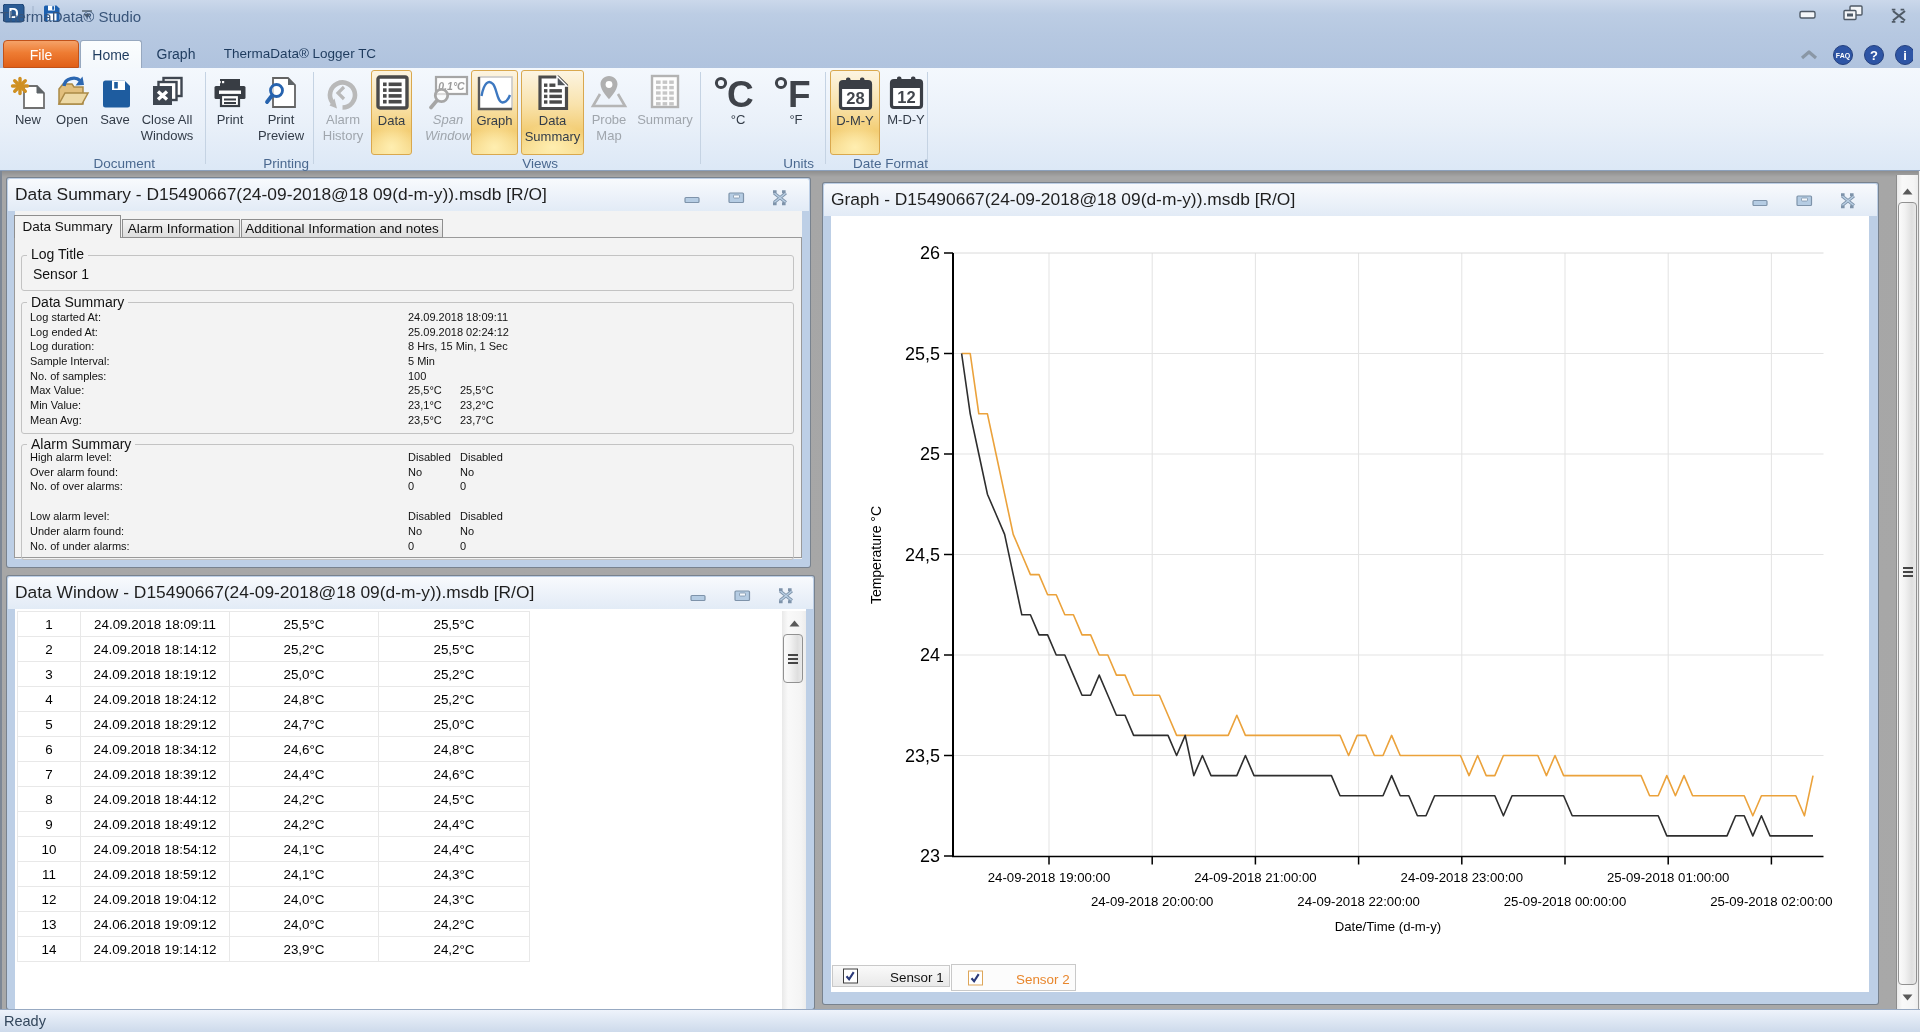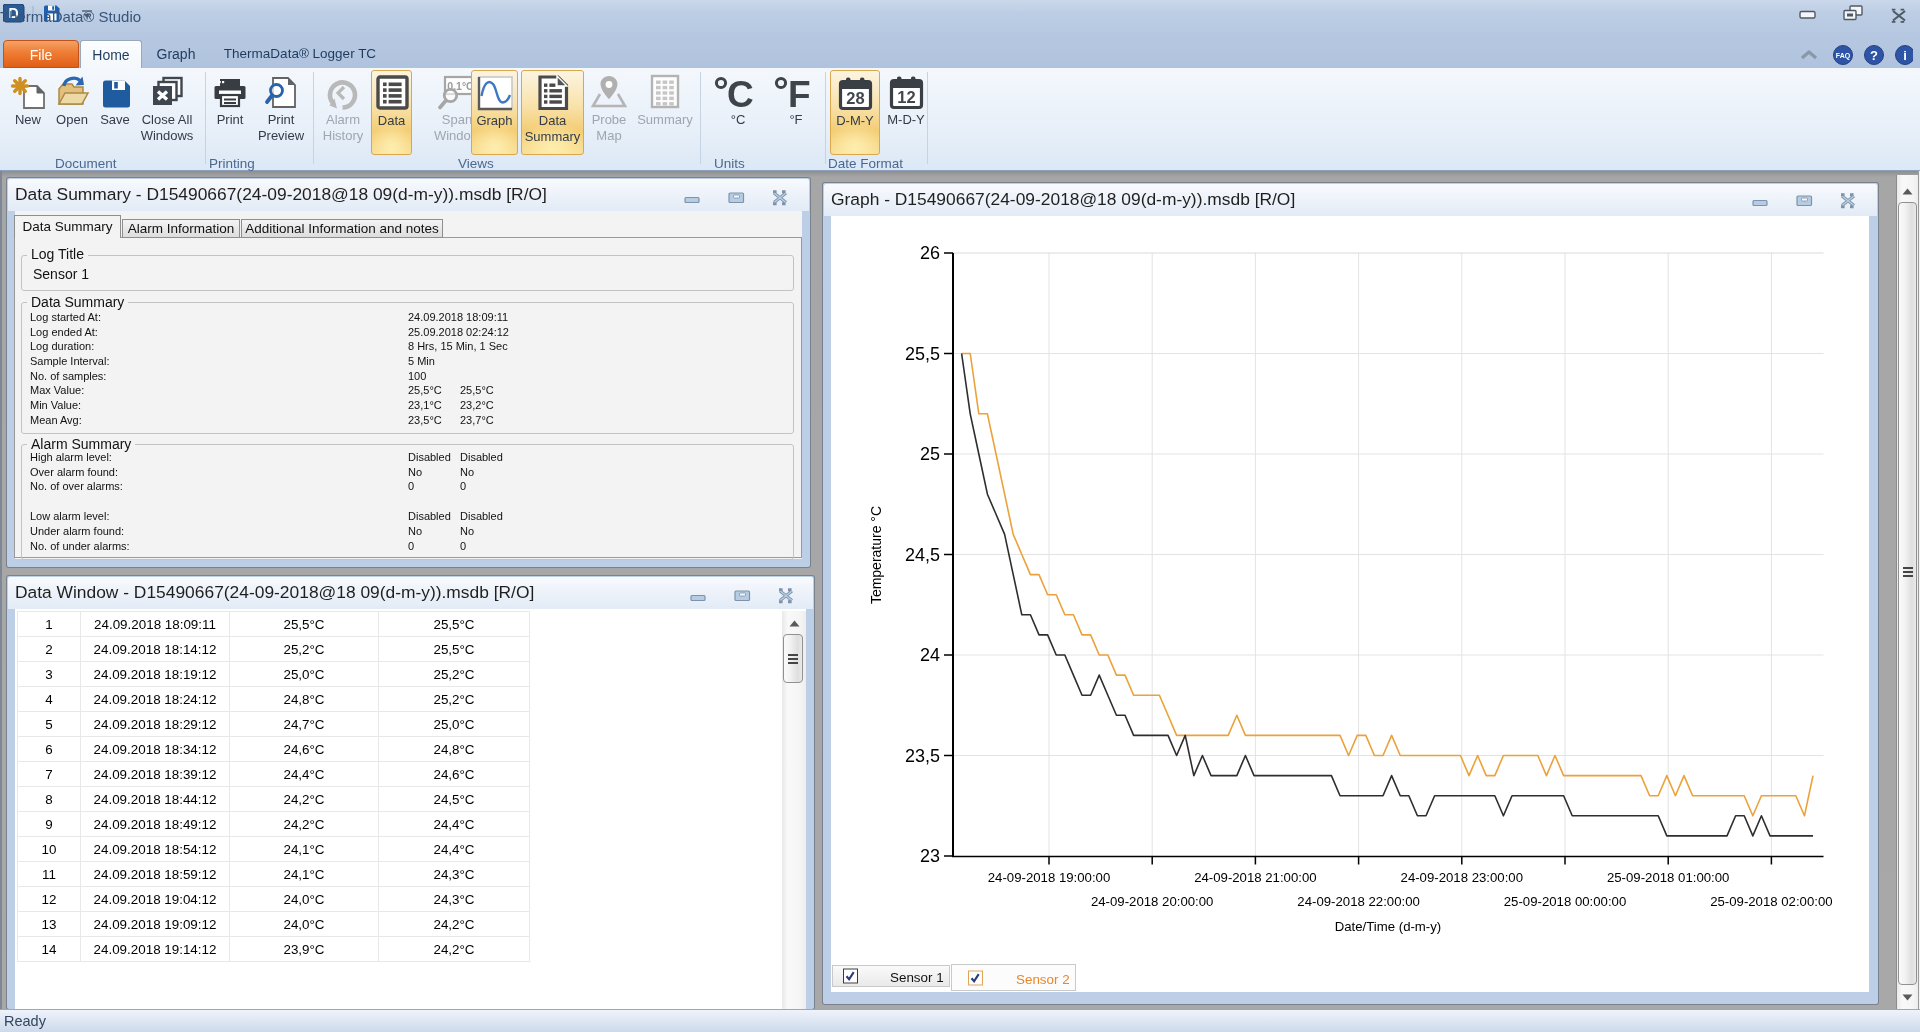--- a/index.html
+++ b/index.html
@@ -3,21 +3,21 @@
 html,body{width:1920px;height:1032px;overflow:hidden;font-family:"Liberation Sans",sans-serif;position:relative}
 .abs{position:absolute}
 #titlebar{position:absolute;left:0;top:0;width:1920px;height:35px;background:linear-gradient(180deg,#cbd8eb,#bccde4 40%,#b6c8e1)}
 #apptitle{position:absolute;left:0;right:32px;top:8px;font-size:15px;color:#39557a}
 #tabrow{position:absolute;left:0;top:35px;width:1920px;height:33px;background:linear-gradient(180deg,#b6c8e1,#b0c3de)}
 #ribbon{position:absolute;left:0;top:68px;width:1920px;height:103px;background:linear-gradient(180deg,#f4f8fd,#e9f0f9 55%,#dce8f6);border-bottom:1px solid #8ba0bc}
 .rtab{position:absolute;top:5px;height:28px;line-height:28px;text-align:center;font-size:14px;color:#1e3b5e}
 #tfile{left:3px;width:76px;background:linear-gradient(180deg,#f5a268,#ee7c33 45%,#e05f17);color:#fff;border:1px solid #c1521a;border-radius:4px 4px 0 0}
 #thome{left:80px;width:62px;background:linear-gradient(180deg,#fbfdfe,#f4f8fc);border:1px solid #97a8bf;border-bottom:0;border-radius:3px 3px 0 0}
 .rsep{position:absolute;top:4px;height:92px;width:1px;background:#c5d3e3}
-.glab{position:absolute;top:88px;text-align:left;font-size:13.5px;color:#4a688f}
+.glab{position:absolute;top:88px;text-align:right;font-size:13.5px;color:#4a688f}
 .rbtn{position:absolute;top:2px;height:85px;border-radius:3px;text-align:center}
 .rbtn.sel{background:radial-gradient(ellipse 60% 30% at 50% 92%,#ffeeb0 0%,rgba(255,238,176,0) 100%),linear-gradient(180deg,#fcf4e2 0%,#f9e3ad 40%,#f3cd74 72%,#f7dd93 100%);border:1px solid #d9a84e}
 .ric{height:36px;margin-top:4px;display:flex;align-items:flex-end;justify-content:center}
 .rlab{font-size:13px;line-height:15.5px;color:#333c48;margin-top:2px}
 .dis .rlab{color:#a0a6ad}
 #mdi{position:absolute;left:0;top:171px;width:1920px;height:838px;background:linear-gradient(180deg,#8e8e8e 0,#a6a6a6 6px,#a8a8a8);border-left:2px solid #7d8795}
 .winf{position:absolute;background:#bdcfe6;box-shadow:0 0 0 1px #78828e;border-radius:2px}
 .wtitle{position:absolute;background:linear-gradient(180deg,#f8fafd,#eef3fa 45%,#e2ebf6);border-radius:2px 2px 0 0;font-size:17.4px;color:#1f1f1f}
 .wtitle span{position:absolute;left:7px;top:5px;white-space:nowrap}
 .stab{position:absolute;background:linear-gradient(180deg,#f4f4f4,#dddddd);border:1px solid #8e8e8e;text-align:center;font-size:13.5px;color:#111;white-space:nowrap}
@@ -185,21 +185,21 @@
             <rect x="14.6" y="13.3" width="13" height="3.6"></rect>
             <rect x="9" y="19.1" width="3.6" height="3.6"></rect>
             <rect x="14.6" y="19.1" width="13" height="3.6"></rect>
             <rect x="9" y="24.9" width="3.6" height="3.6"></rect>
             <rect x="14.6" y="24.9" width="13" height="3.6"></rect>
           </g>
         </svg>
       </div>
       <div class="rlab">Data</div>
     </div>
-    <div class="rbtn dis" style="left:426px;width:62px;">
+    <div class="rbtn dis" style="left:417px;width:62px;font-style:italic;">
       <div class="ric">
         <svg width="42" height="36" viewBox="0 0 42 36">
           <rect x="9" y="3" width="31" height="17" fill="#fdfdfd" stroke="#a6a6a6" stroke-width="2.2"></rect>
           <text x="24.5" y="15.5" text-anchor="middle" font-family="Liberation Sans" font-size="10.5" fill="#9b9b9b" font-weight="bold">0.1°C</text>
           <circle cx="14.5" cy="21.5" r="6.2" fill="#fff" fill-opacity="0.6" stroke="#a6a6a6" stroke-width="2.8"></circle>
           <line x1="9.5" y1="27" x2="4" y2="33.5" stroke="#a6a6a6" stroke-width="3.6" stroke-linecap="round"></line>
         </svg>
       </div>
       <div class="rlab">Span<br>Window</div>
     </div>
@@ -466,21 +466,21 @@
         <td class="c3">24,3°C</td>
       </tr>
 <tr>
         <td class="c0">12</td>
         <td class="c1">24.09.2018 19:04:12</td>
         <td class="c2">24,0°C</td>
         <td class="c3">24,3°C</td>
       </tr>
 <tr>
         <td class="c0">13</td>
-        <td class="c1">24.09.2018 19:09:12</td>
+        <td class="c1">24.06.2018 19:09:12</td>
         <td class="c2">24,0°C</td>
         <td class="c3">24,2°C</td>
       </tr>
 <tr>
         <td class="c0">14</td>
         <td class="c1">24.09.2018 19:14:12</td>
         <td class="c2">23,9°C</td>
         <td class="c3">24,2°C</td>
       </tr>
 </tbody>

